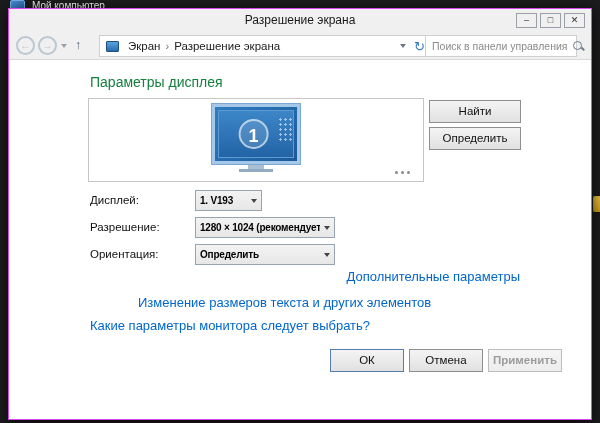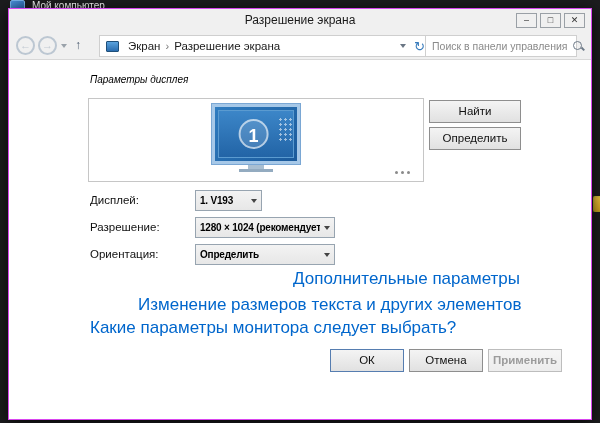--- a/index.html
+++ b/index.html
@@ -100,21 +100,21 @@
     content:""; position:absolute; left:10px; top:9px; width:4px; height:1.5px;
     background:#6e7a88; transform:rotate(45deg);
   }
 
   
   .content {
     position:absolute; top:51px; left:0; right:0; bottom:0; background:#fff;
   }
   .heading {
     position:absolute; left:81px; top:14px;
-    font-size:10px; color:#000000;font-style:italic;
+    font-size:14px; color:#15803d;
   }
   .preview {
     position:absolute; left:79px; top:38px; width:336px; height:84px;
     border:1px solid #c6c6c6; background:#fff;
   }
   .grip-dots { position:absolute; left:306px; top:72px; display:flex; gap:3px; }
   .grip-dots i { width:3px; height:3px; background:#8a8a8a; border-radius:50%; }
 
   
   .mon-wrap { position:absolute; left:120px; top:5px; width:94px; text-align:center; }
@@ -163,21 +163,21 @@
     white-space:nowrap; overflow:hidden;font-weight:bold;
   }
   .combo .dd {
     flex:none; width:14px; display:flex; justify-content:center;
   }
   .combo .dd i {
     width:0; height:0; border-left:3.5px solid transparent;
     border-right:3.5px solid transparent; border-top:4px solid #444;
   }
 
-  .link { position:absolute; font-size:17px; color:#0066cc; cursor:pointer; white-space:nowrap; }
+  .link { position:absolute; font-size:13px; color:#0066cc; cursor:pointer; white-space:nowrap; }
 </style>
 </head>
 <body>
 
 <div class="screen">
 
   <div class="bg-topleft">
     <span class="bg-icon"></span>
     <span class="bg-label">Мой компьютер</span>
   </div>

